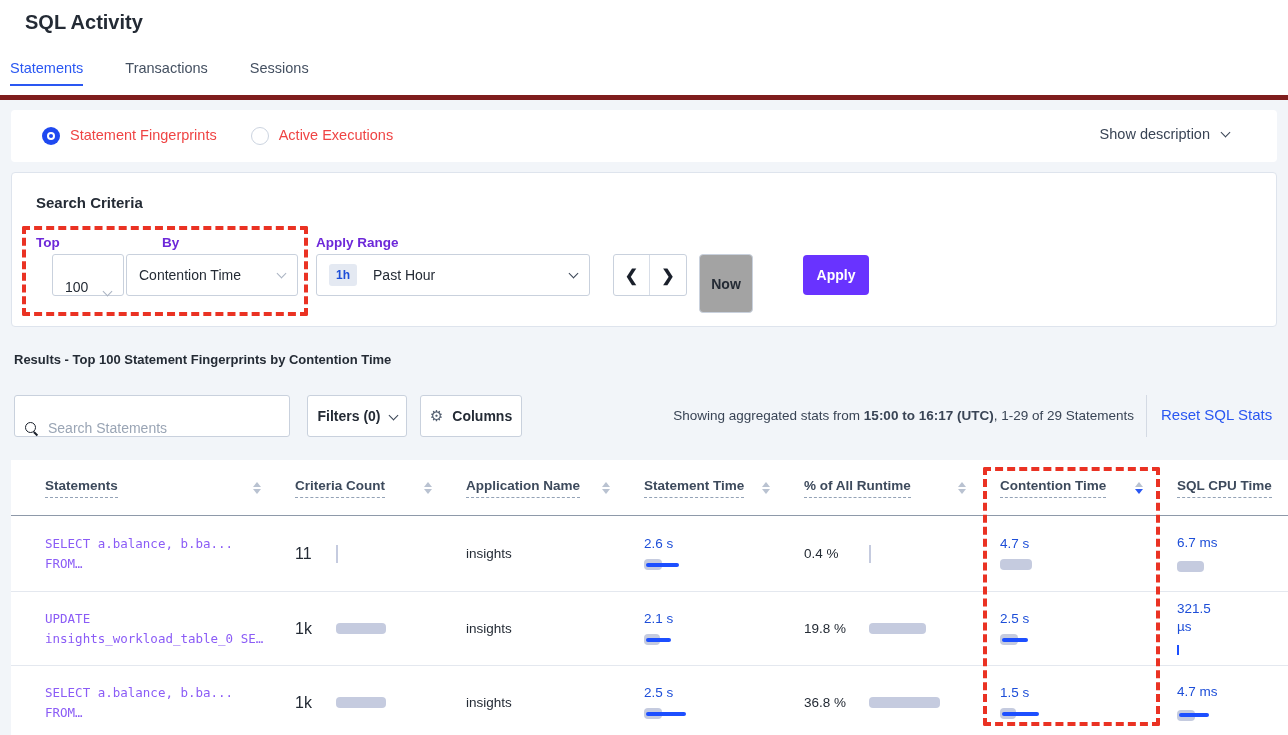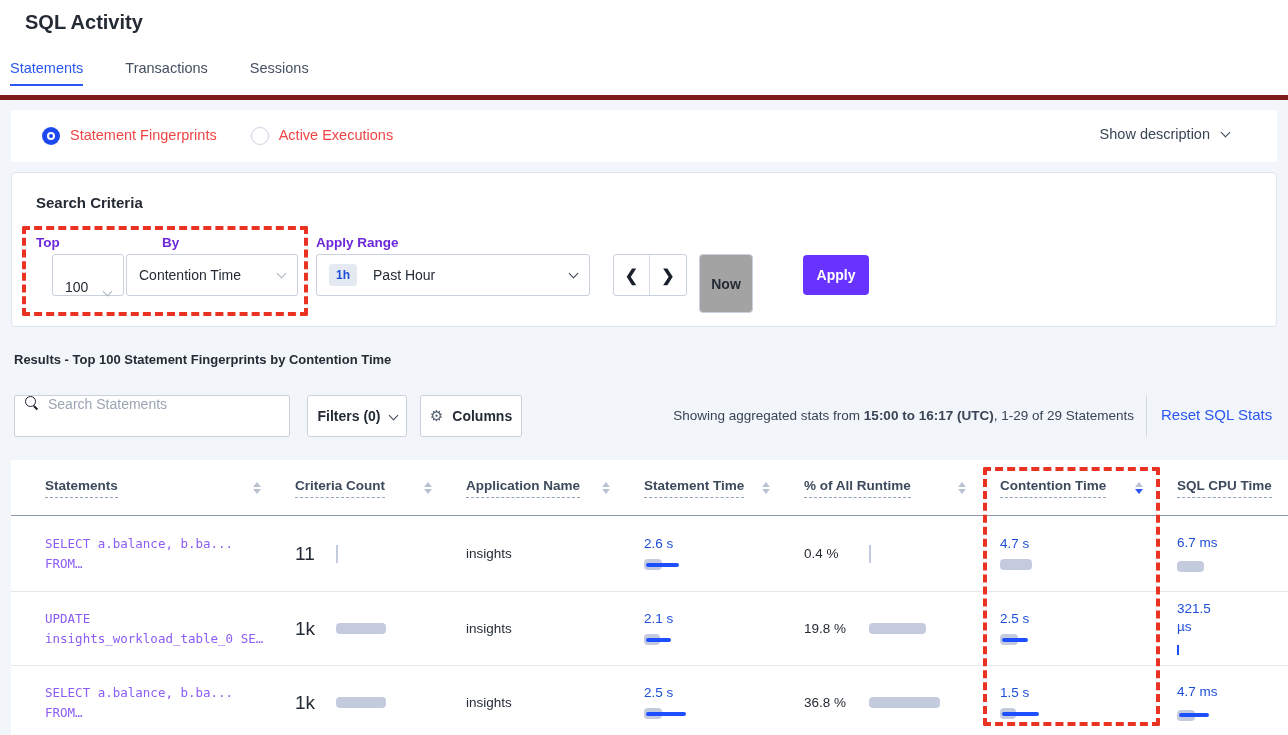--- a/index.html
+++ b/index.html
@@ -38,21 +38,21 @@
   .tr-badge { background:#e4e9f2; color:#1d4ed8; font-size:12px; font-weight:bold; padding:4px 7px; border-radius:3px; margin-right:16px; }
   .nav-arrows { position:absolute; left:601px; top:81px; width:74px; height:42px; border:1px solid #c9d1dd; border-radius:3px; background:#fff; display:flex; }
   .nav-arrows .half { width:50%; display:flex; align-items:center; justify-content:center; font-size:16px; font-weight:bold; color:#1a202b; cursor:pointer; }
   .nav-arrows .half:first-child { border-right:1px solid #d8dee8; }
   .btn { display:flex; align-items:center; justify-content:center; font-size:14px; font-weight:bold; border-radius:4px; cursor:pointer; }
   .now-btn { position:absolute; left:687px; top:81px; width:54px; height:59px; background:#a3a3a3; border:1px solid #c9d1dd; color:#242b35; }
   .apply-btn { position:absolute; left:791px; top:82px; width:66px; height:40px; background:#6933ff; border:none; color:#fff; }
 
   
   .results-heading { position:absolute; left:14px; top:352px; font-size:13px; font-weight:bold; color:#242b35; }
-  .search-box { position:absolute; left:14px; top:395px; width:276px; height:42px; background:#fff; border:1px solid #c9d1dd; border-radius:3px; display:flex; align-items:flex-start; padding:0 10px; gap:9px; }
+  .search-box { position:absolute; left:14px; top:395px; width:276px; height:42px; background:#fff; border:1px solid #c9d1dd; border-radius:3px; display:flex; align-items:flex-end; padding:0 10px; gap:9px; }
   .search-box input { border:none; outline:none; font-size:14px; color:#242b35; width:100%; font-family:"Liberation Sans", sans-serif; }
   .search-box input::placeholder { color:#9aa5b5; }
   .toolbar-btn { position:absolute; top:395px; height:42px; background:#fff; border:1px solid #c9d1dd; border-radius:3px; display:flex; align-items:center; justify-content:center; gap:9px; font-size:14px; font-weight:bold; color:#242b35; cursor:pointer; }
   .filters-btn { left:307px; width:100px; }
   .columns-btn { left:420px; width:102px; }
   .gear { font-size:15px; color:#525e6f; font-weight:normal; }
   .showing-text { position:absolute; top:408px; right:154px; font-size:13.5px; color:#394455; white-space:nowrap; }
   .showing-text b { font-weight:bold; }
   .toolbar-divider { position:absolute; left:1146px; top:395px; width:1px; height:42px; background:#d4dae4; }
   .reset-link { position:absolute; left:1161px; top:406px; font-size:15px; color:#2a57f2; cursor:pointer; white-space:nowrap; }
@@ -70,21 +70,21 @@
 
   .tbl-row { border-bottom:1px solid #e4e8ef; align-items:center; }
   .row-h1 { height:76px; } .row-h2 { height:74px; } .row-h3 { height:74px; }
   .stmt-cell { font-family:"DejaVu Sans Mono", monospace; font-size:12.5px; color:#8b5cf6; line-height:20px; cursor:pointer; }
   .plain-cell { font-size:13.5px; color:#242b35; }
   .flex-cell { display:flex; align-items:center; }
   .val-cell .val { font-size:13.5px; color:#1d4ed8; display:block; margin-bottom:7px; }
   .val-cell .val.narrow { width:48px; line-height:18px; }
   .pct-cell { display:flex; align-items:center; }
   .pct-cell .val { font-size:13.5px; color:#242b35; width:44px; line-height:18px; }
-  .exec-cell .val { font-size:19px; color:#242b35; width:41px; }
+  .exec-cell .val { font-size:16px; color:#242b35; width:41px; }
 
   .bar-wrap { position:relative; height:14px; display:flex; align-items:center; }
   .bar-gray { height:11px; background:#c5cbdf; border-radius:4px; }
   .bar-blue { position:absolute; left:2px; top:5px; height:4px; background:#1d4fff; border-radius:2px; }
   .tick-gray { width:2px; height:18px; background:#c5cbdf; display:inline-block; }
   .tick-blue { width:2px; height:10px; background:#1d4fff; display:inline-block; }
 
   
   .red-box { position:absolute; border:4px dashed #ea3223; border-radius:2px; pointer-events:none; }
   .red-box-criteria { left:22px; top:226px; width:286px; height:90px; }

